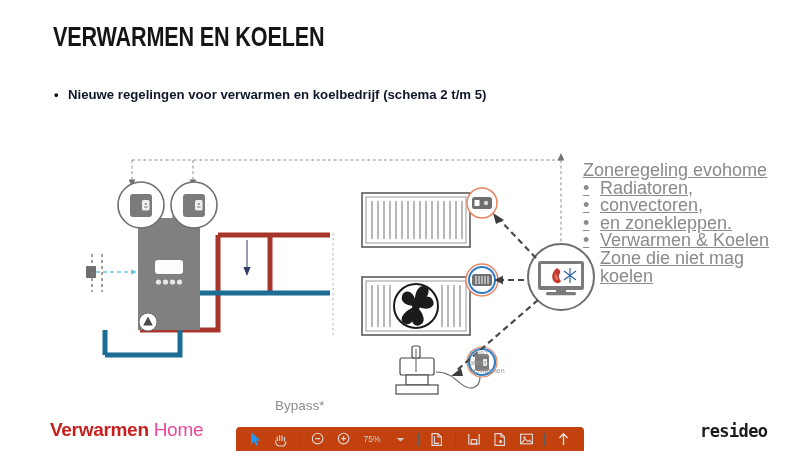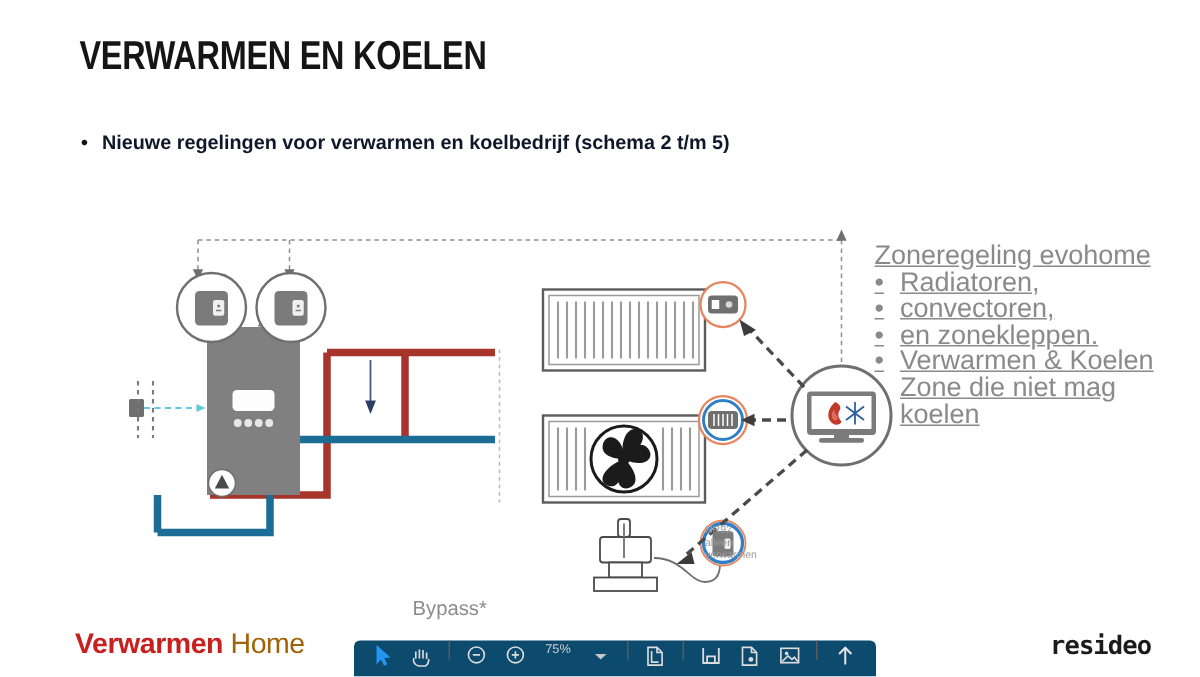--- a/index.html
+++ b/index.html
@@ -53,33 +53,33 @@
   #lbl-bypass{left:275px;top:258px;font-size:13.5px;color:#8c8c8c;}
   #lbl-hr92{left:470px;top:210px;font-size:7px;color:#9b9b9b;line-height:8.6px;}
   #lbl-hr91{left:470px;top:294px;font-size:7px;color:#9b9b9b;}
 
   
   #honeywell{
     position:absolute;left:50px;top:419px;white-space:nowrap;
     font-size:19px;letter-spacing:-0.3px;
   }
   #honeywell .hw{color:#c8201f;font-weight:bold;}
-  #honeywell .hm{color:#a16207;font-weight:normal;}
+  #honeywell .hm{color:#ec4899;font-weight:normal;}
   #resideo{
     position:absolute;left:700px;top:421px;
     font-size:17px;font-weight:bold;color:#1b1b1b;
     font-family:"DejaVu Sans Mono","Liberation Mono",monospace;
     letter-spacing:-0.6px;
   }
 
   
   #toolbar{
     position:absolute;left:236px;top:427px;width:348px;height:24px;
-    background:#0c4a6e;border-radius:4px 4px 0 0;
-    display:flex;padding:0 6px;box-sizing:border-box;
+    background:#c2410c;border-radius:4px 4px 0 0;
+    display:flex;align-items:center;padding:0 6px;box-sizing:border-box;
     overflow:hidden;
   }
   .tb-item{
     display:flex;align-items:center;justify-content:center;
     height:20px;min-width:20px;margin:0 3px;color:#e8e8e8;
   }
   .tb-sep{width:1px;height:13px;background:#5a5a5a;margin:0 5px;flex:0 0 1px;}
   .tb-zoom{
     color:#cfcfcf;font-size:8.5px;min-width:26px;text-align:center;margin:0 2px;
   }

